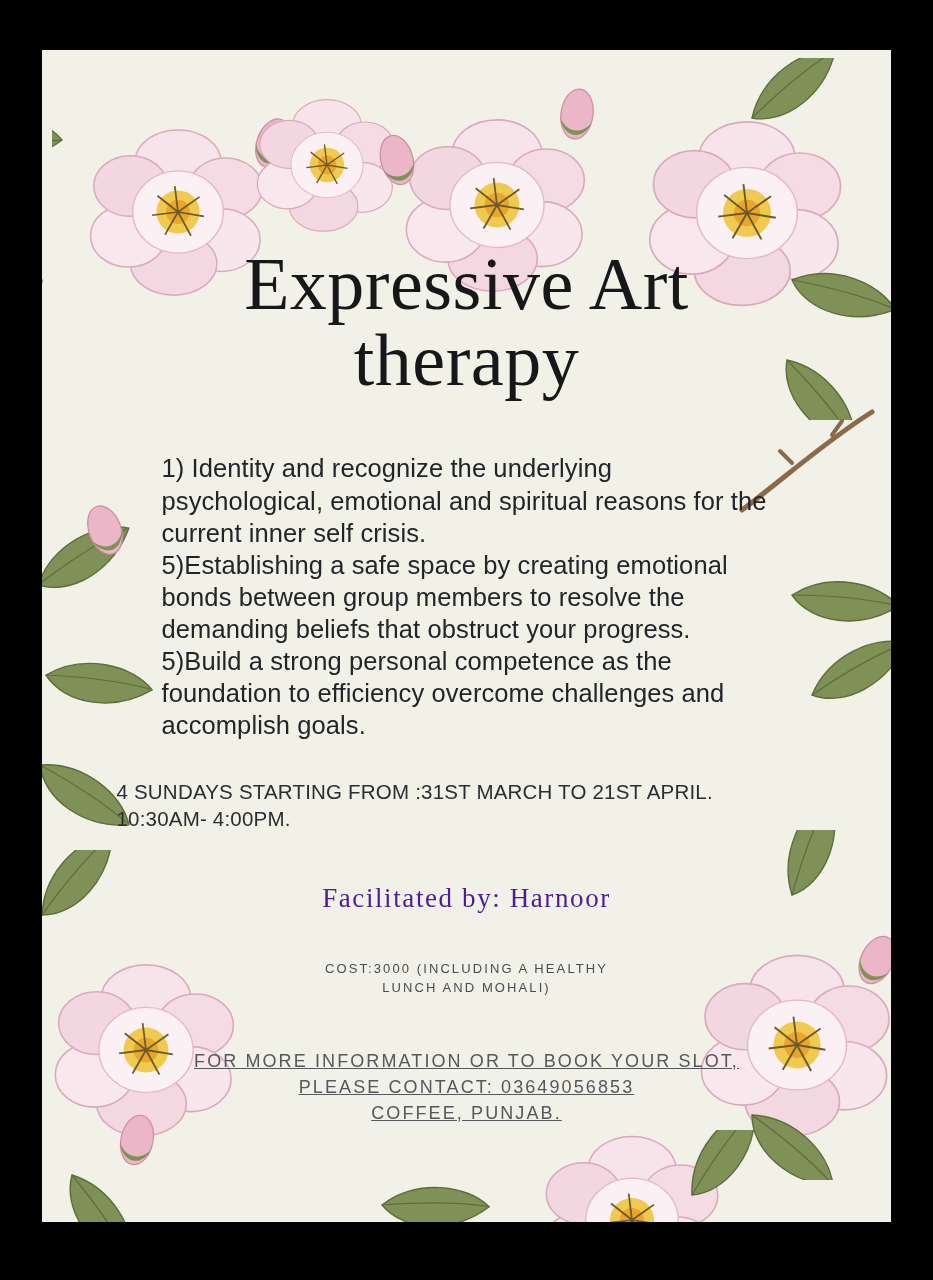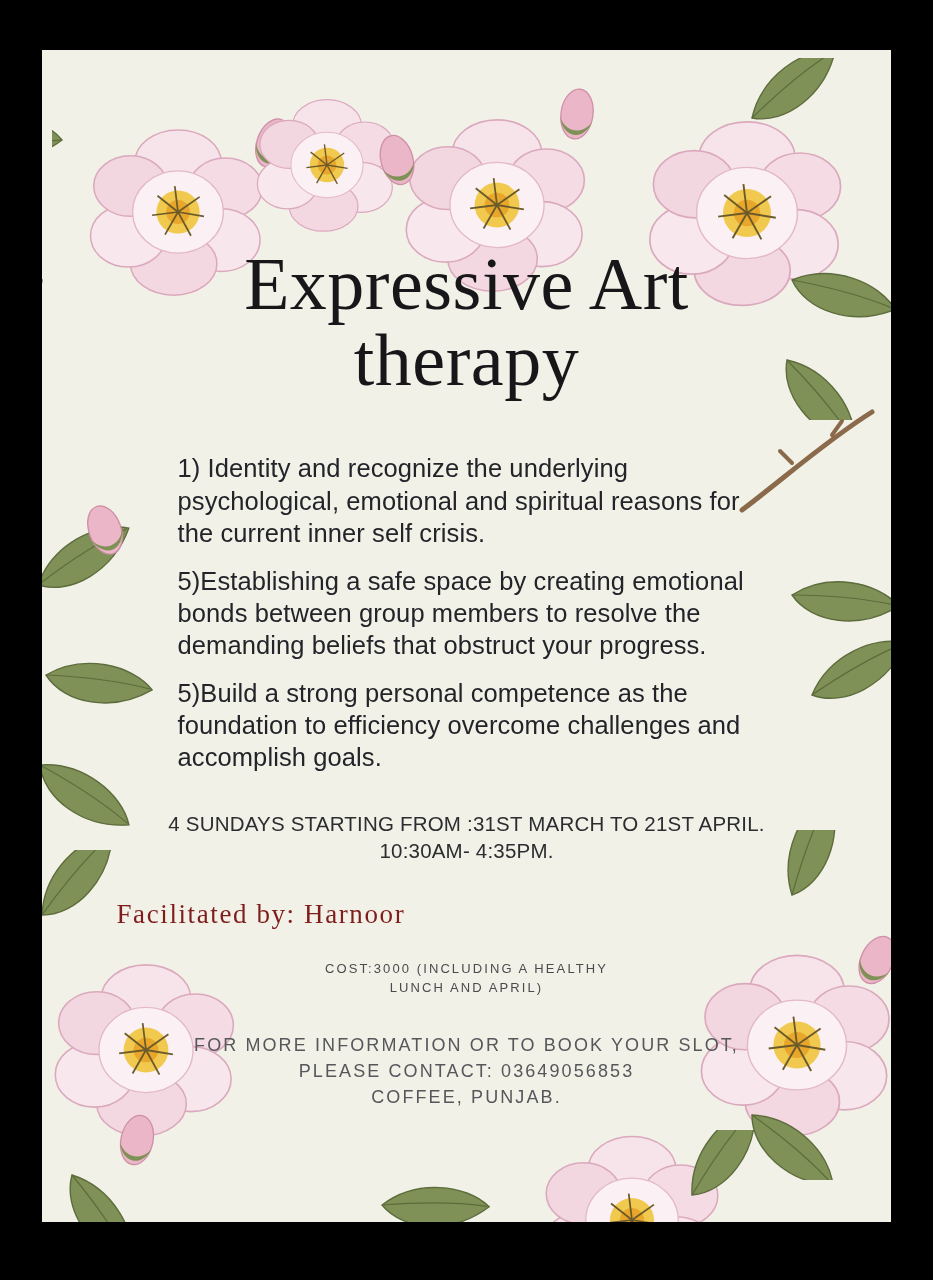--- a/index.html
+++ b/index.html
@@ -43,20 +43,21 @@
   }
   .rose svg { display: block; }
 
   
   .content {
     position: absolute;
     inset: 0;
     display: flex;
     flex-direction: column;
     align-items: center;
+    gap: 16px;
   }
 
   .title {
     margin-top: 196px;
     width: 640px;
     text-align: center;
     font-family: "Liberation Serif", serif;
     font-size: 74px;
     line-height: 1.03;
     letter-spacing: 0.5px;
@@ -70,42 +71,42 @@
   .points {
     margin-top: 38px;
     width: 610px;
     color: #23242a;
     font-size: 25.5px;
     line-height: 1.26;
     text-align: left;
     letter-spacing: 0.1px;
     z-index: 3;
   }
-  .points p { margin: 16px; }
+  .points p { margin: 0; }
 
   .schedule {
     margin-top: 20px;
     width: 700px;
-    text-align: center;
+    text-align: left;
     color: #2c2d31;
     font-size: 20.5px;
     line-height: 1.35;
     letter-spacing: 0.2px;
     z-index: 3;
   }
   .schedule p { margin: 0; }
 
   .facilitator {
     margin-top: 34px;
     width: 700px;
-    text-align: left;
+    text-align: center;
     font-family: "Liberation Serif", serif;
     font-size: 27px;
     letter-spacing: 1.6px;
-    color: #7f1d1d;
+    color: #4c1d95;
     z-index: 3;
   }
 
   .cost {
     margin-top: 30px;
     width: 640px;
     text-align: center;
     color: #4a4b4f;
     font-size: 13px;
     line-height: 1.45;
@@ -117,21 +118,21 @@
   .contact {
     margin-top: 34px;
     width: 720px;
     text-align: center;
     color: #56575b;
     font-size: 18px;
     line-height: 1.45;
     letter-spacing: 2.1px;
     z-index: 3;
   }
-  .contact p { margin: 0; }
+  .contact p { margin: 0; text-decoration: underline; }
 </style>
 </head>
 <body>
 
 <div id="poster-frame">
   <div id="poster">
 
     <div class="floral-layer">
 
       <svg width="0" height="0" style="position:absolute" aria-hidden="true">
@@ -338,28 +339,28 @@
       </div>
 
       <div class="points">
         <p>1) Identity and recognize the underlying psychological, emotional and spiritual reasons for the current inner self crisis.</p>
         <p>5)Establishing a safe space by creating emotional bonds between group members to resolve the demanding beliefs that obstruct your progress.</p>
         <p>5)Build a strong personal competence as the foundation to efficiency overcome challenges and accomplish goals.</p>
       </div>
 
       <div class="schedule">
         <p>4 SUNDAYS STARTING FROM :31ST MARCH TO 21ST APRIL.</p>
-        <p>10:30AM- 4:35PM.</p>
+        <p>10:30AM- 4:00PM.</p>
       </div>
 
       <div class="facilitator">Facilitated by: Harnoor</div>
 
       <div class="cost">
         <p>COST:3000 (INCLUDING A HEALTHY</p>
-        <p>LUNCH  AND APRIL)</p>
+        <p>LUNCH  AND MOHALI)</p>
       </div>
 
       <div class="contact">
         <p>FOR MORE INFORMATION OR TO BOOK YOUR SLOT,</p>
         <p>PLEASE CONTACT: 03649056853</p>
         <p>COFFEE, PUNJAB.</p>
       </div>
 
     </div>
   </div>

